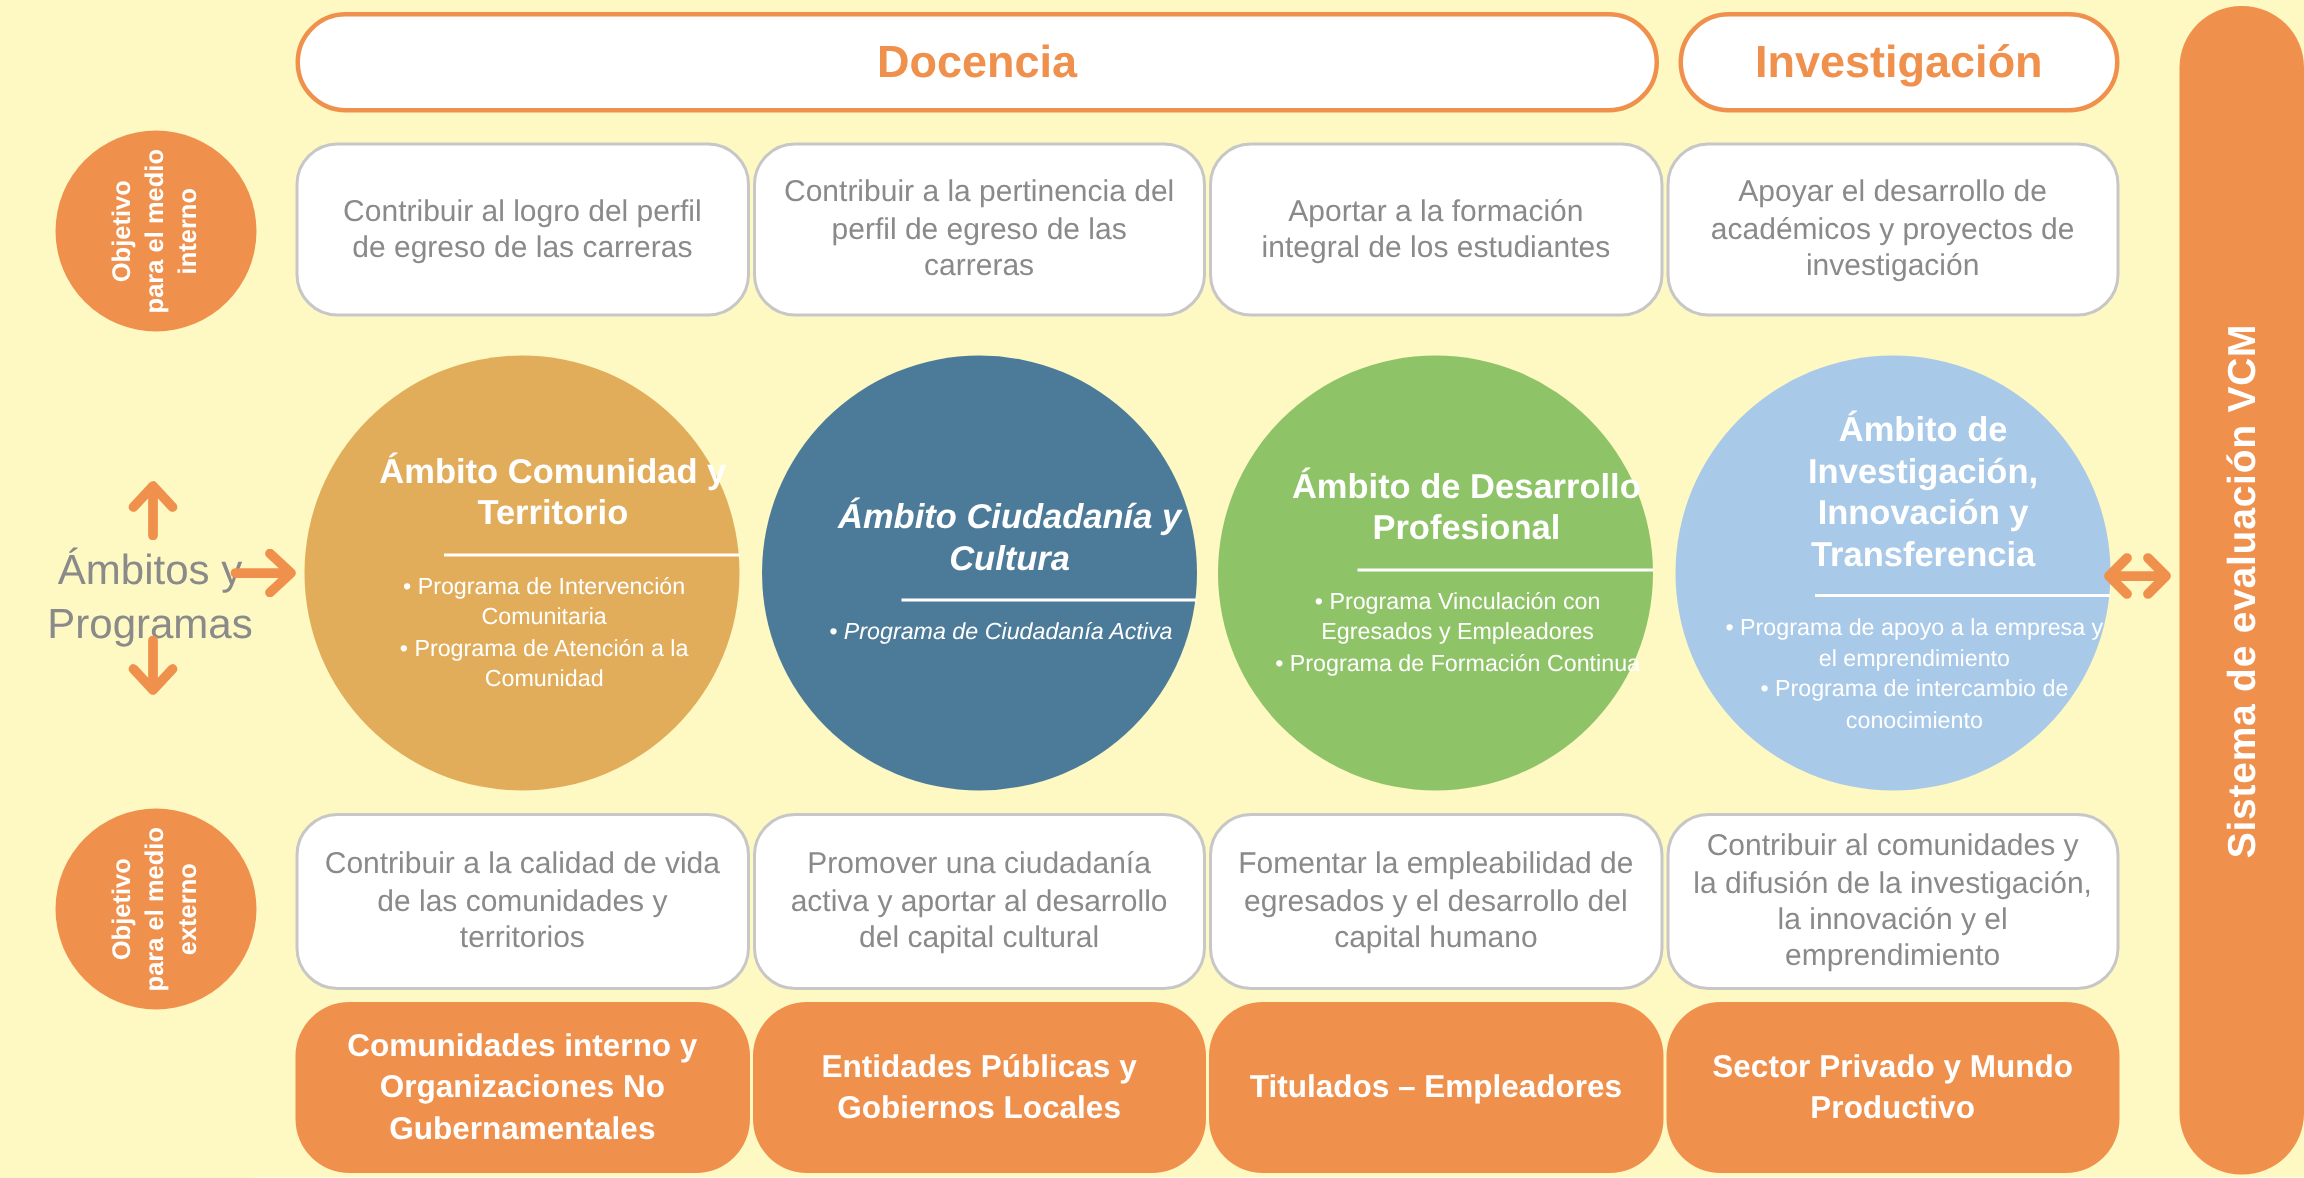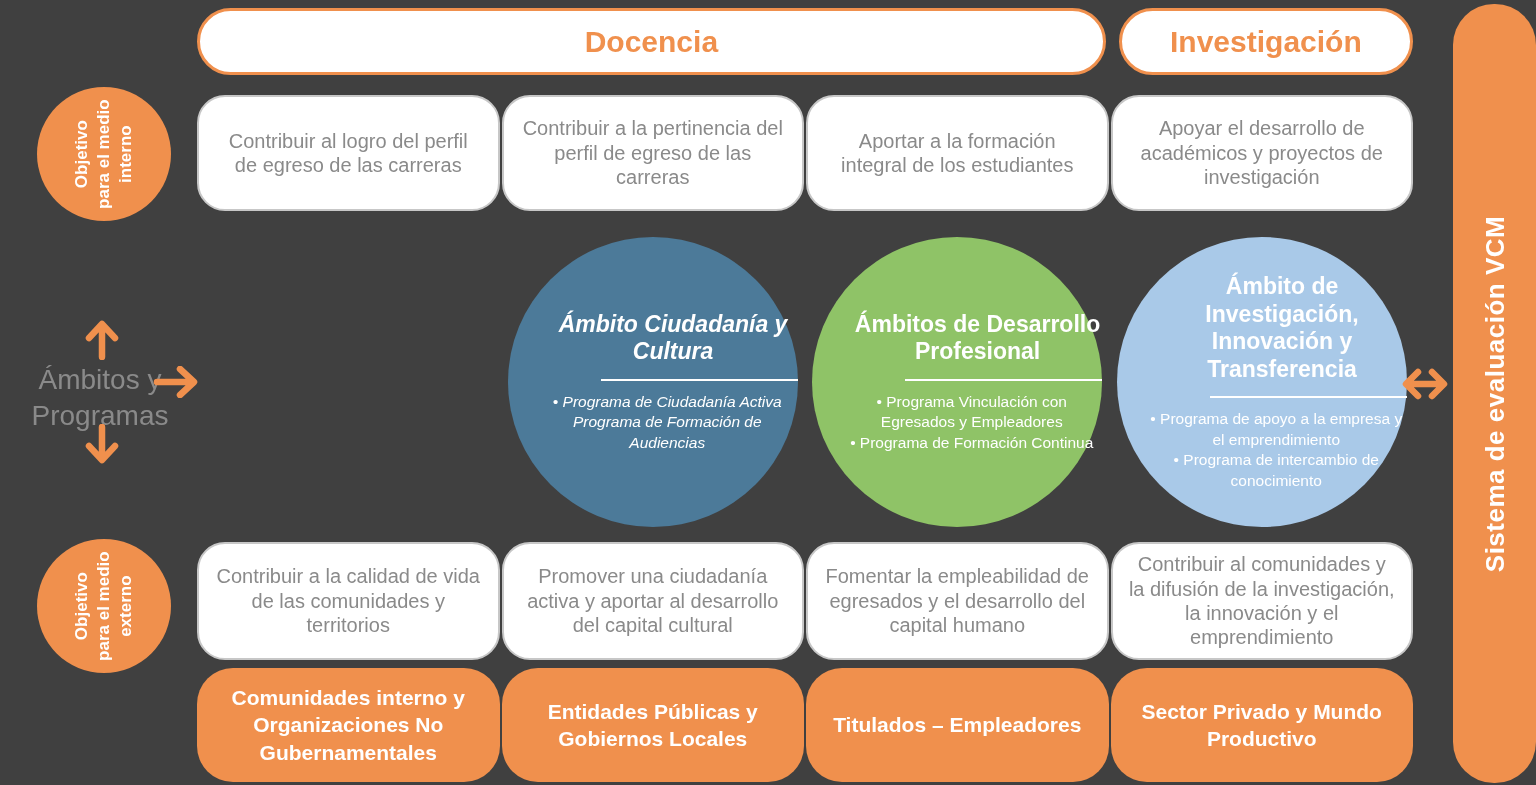--- a/index.html
+++ b/index.html
@@ -1,18 +1,18 @@
 <!DOCTYPE html>
 <html style="--orange: #F0904D; --gold: #E1AD5A; --steelblue: #4C7A99; --green: #8FC367; --lightblue: #A9C9E8; --graytext: #8A8A8A; --grayborder: #C7C7C7;"><head>
 <meta charset="utf-8">
 <style>
   * { margin:0; padding:0; box-sizing:border-box; }
   html,body { background:#ffffff; }
   body { font-family:"Liberation Sans", sans-serif; }
-  .canvas { position:relative; width:1536px; height:785px; background:#404040; overflow:hidden; }
+  .canvas { position:relative; width:1536px; height:785px; background:#fef9c3; overflow:hidden; }
 
   
   .headers { position:absolute; left:197px; top:8px; width:1216px; height:67px;
              display:grid; grid-template-columns:repeat(4,1fr); gap:13px; }
   .header-box { border:3px solid var(--orange); border-radius:34px; display:flex;
                 align-items:center; justify-content:center; color:var(--orange);
                 font-weight:bold; font-size:30px; background:#fff; }
   .header-docencia { grid-column:1/4; }
   .header-investigacion { grid-column:4/5; }
 
@@ -107,42 +107,49 @@
         <div>Objetivo</div>
         <div>para el medio</div>
         <div>externo</div>
       </div>
   </div>
 
   <div class="cols">
 
     <div class="col">
       <div class="obj-box obj-internal">Contribuir al logro del perfil de egreso de las carreras</div>
+      <div class="circle" style="background: rgb(225, 173, 90);">
+        <div class="circle-title">Ámbito Comunidad y Territorio</div>
+        <div class="circle-divider"></div>
+        <div class="circle-programs">
+            <div>• Programa de Intervención Comunitaria</div>
+            <div>• Programa de Atención a la Comunidad</div>
+          </div>
+      </div>
       <div class="obj-box obj-external">Contribuir a la calidad de vida de las comunidades y territorios</div>
       <div class="stakeholder">Comunidades interno y Organizaciones No Gubernamentales</div>
     </div>
 
     <div class="col">
       <div class="obj-box obj-internal">Contribuir a la pertinencia del perfil de egreso de las carreras</div>
       <div class="circle" style="background: rgb(76, 122, 153); font-style: italic;">
         <div class="circle-title">Ámbito Ciudadanía y Cultura</div>
         <div class="circle-divider"></div>
         <div class="circle-programs">
             <div>• Programa de Ciudadanía Activa</div>
-            <div>Programa de Formación de Audiencias</div>
           </div>
       </div>
       <div class="obj-box obj-external">Promover una ciudadanía activa y aportar al desarrollo del capital cultural</div>
       <div class="stakeholder">Entidades Públicas y Gobiernos Locales</div>
     </div>
 
     <div class="col">
       <div class="obj-box obj-internal">Aportar a la formación integral de los estudiantes</div>
       <div class="circle" style="background: rgb(143, 195, 103);">
-        <div class="circle-title">Ámbitos de Desarrollo Profesional</div>
+        <div class="circle-title">Ámbito de Desarrollo Profesional</div>
         <div class="circle-divider"></div>
         <div class="circle-programs">
             <div>• Programa Vinculación con Egresados y Empleadores</div>
             <div>• Programa de Formación Continua</div>
           </div>
       </div>
       <div class="obj-box obj-external">Fomentar la empleabilidad de egresados y el desarrollo del capital humano</div>
       <div class="stakeholder">Titulados – Empleadores</div>
     </div>
 

